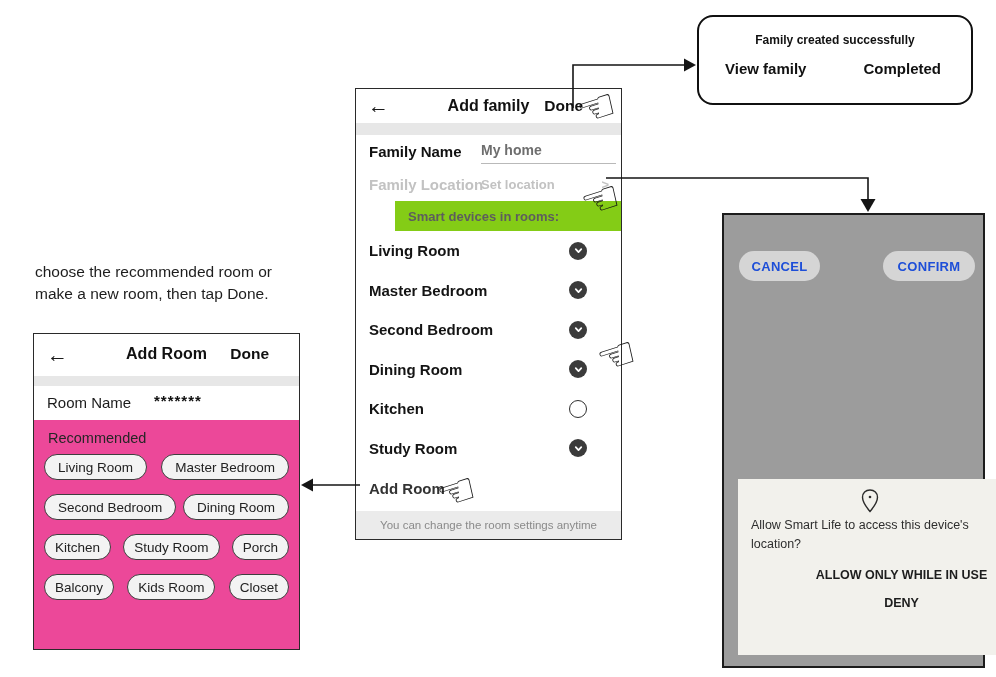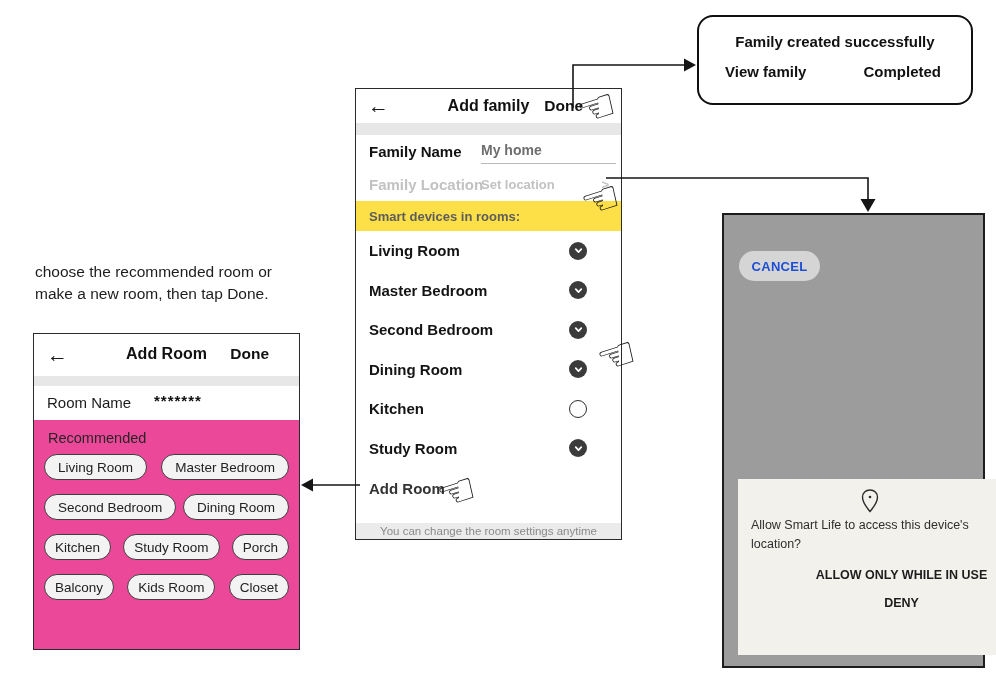--- a/index.html
+++ b/index.html
@@ -38,35 +38,35 @@
   .af-header .done{position:absolute;right:38px;top:8px;font-size:15.5px;font-weight:700;color:#111;}
   .af-band{height:12px;background:#e7e7e7;}
   .af-name-row{position:relative;height:34px;}
   .af-name-row .lbl{position:absolute;left:13px;top:8px;font-size:15px;font-weight:700;color:#111;}
   .af-name-row .val{position:absolute;left:125px;right:5px;top:2px;height:26px;display:flex;align-items:center;
                     border-bottom:1px solid #b9b9b9;font-size:14px;font-weight:700;color:#6e6e6e;}
   .af-loc-row{position:relative;height:32px;color:#c2c2c2;}
   .af-loc-row .lbl{position:absolute;left:13px;top:7px;font-size:15px;font-weight:700;}
   .af-loc-row .val{position:absolute;left:125px;top:8px;font-size:13px;font-weight:700;}
   .af-loc-row .chev{position:absolute;right:12px;top:8px;font-size:13px;font-weight:700;}
-  .af-devices{height:30px;background:#fde047;display:flex;align-items:center;padding-left:13px;
-              font-size:13px;font-weight:700;color:#5d5d5d;}
+  .af-devices{height:30px;background:#84cc16;display:flex;align-items:center;padding-left:13px;
+              font-size:13px;font-weight:700;color:#5d5d5d;margin-left:39px;}
   .room-row{height:39.5px;display:flex;align-items:center;justify-content:space-between;padding:0 34px 0 13px;}
   .room-row .rname{font-size:15px;font-weight:700;color:#141414;}
   .check{width:18px;height:18px;border-radius:50%;display:flex;align-items:center;justify-content:center;box-sizing:border-box;}
   .check[data-checked="true"]{background:#3b3b3b;}
   .check[data-checked="false"]{border:1.6px solid #2f2f2f;background:transparent;}
   .add-room-row{height:40px;display:flex;align-items:center;padding-left:13px;font-size:15px;font-weight:700;color:#333;}
-  .af-footer{position:absolute;left:0;right:0;bottom:0;height:16px;background:#ebebeb;
+  .af-footer{position:absolute;left:0;right:0;bottom:0;height:28px;background:#ebebeb;
              display:flex;align-items:center;justify-content:center;font-size:11.5px;color:#8a8a8a;}
 
   
   .popup{position:absolute;left:697px;top:15px;width:276px;height:90px;background:#fff;
          border:2px solid #101010;border-radius:16px;box-sizing:border-box;}
-  .popup-msg{margin-top:16px;text-align:center;font-size:15px;font-weight:700;color:#111;}
+  .popup-msg{margin-top:16px;text-align:center;font-size:12px;font-weight:700;color:#111;}
   .popup-row{display:flex;justify-content:space-between;padding:13px 30px 0 26px;font-size:15px;font-weight:700;color:#111;text-align:center;}
 
   
   .loc{position:absolute;left:722px;top:213px;width:263px;height:455px;background:#9c9c9c;
        border:2px solid #1c1c1c;box-sizing:border-box;}
   .gbtn{position:absolute;top:36px;height:30px;border-radius:15px;background:#d5d5d5;
         display:flex;align-items:center;justify-content:center;font-size:13px;font-weight:700;color:#1d4ed8;letter-spacing:.3px;}
   .gbtn.cancel{left:15px;width:81px;}
   .gbtn.confirm{right:8px;width:92px;}
   .perm{position:absolute;left:14px;width:263px;top:264px;height:176px;background:#f2f1ec;}
@@ -209,20 +209,21 @@
   <div class="popup">
     <div class="popup-msg">Family created successfully</div>
     <div class="popup-row">
       <span>View family</span>
       <span>Completed</span>
     </div>
   </div>
 
   <div class="loc">
     <div class="gbtn cancel">CANCEL</div>
+    <div class="gbtn confirm">CONFIRM</div>
     <div class="perm">
       <svg class="pin" width="20" height="26" viewBox="0 0 20 26">
         <path d="M10 2 C5.6 2 2.5 5.2 2.5 9.2 C2.5 14.6 10 23.5 10 23.5 C10 23.5 17.5 14.6 17.5 9.2 C17.5 5.2 14.4 2 10 2 Z" fill="none" stroke="#2b2b2b" stroke-width="1.4"></path>
         <circle cx="10" cy="9" r="1.3" fill="#2b2b2b"></circle>
       </svg>
       <div class="perm-msg">Allow Smart Life to access this device's location?</div>
       <div class="perm-opt">ALLOW ONLY WHILE IN USE</div>
       <div class="perm-opt">DENY</div>
     </div>
   </div>

